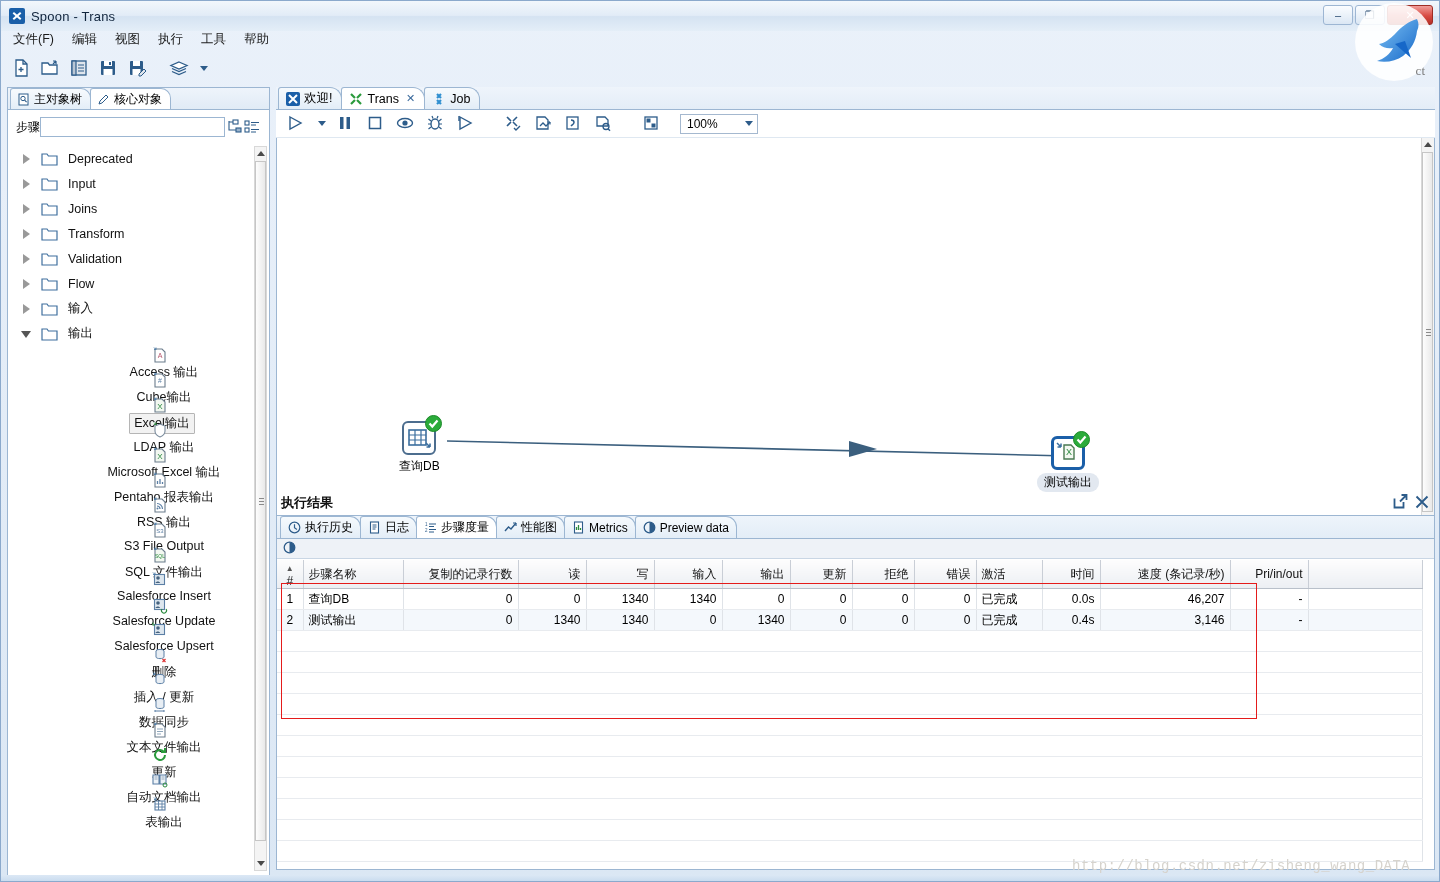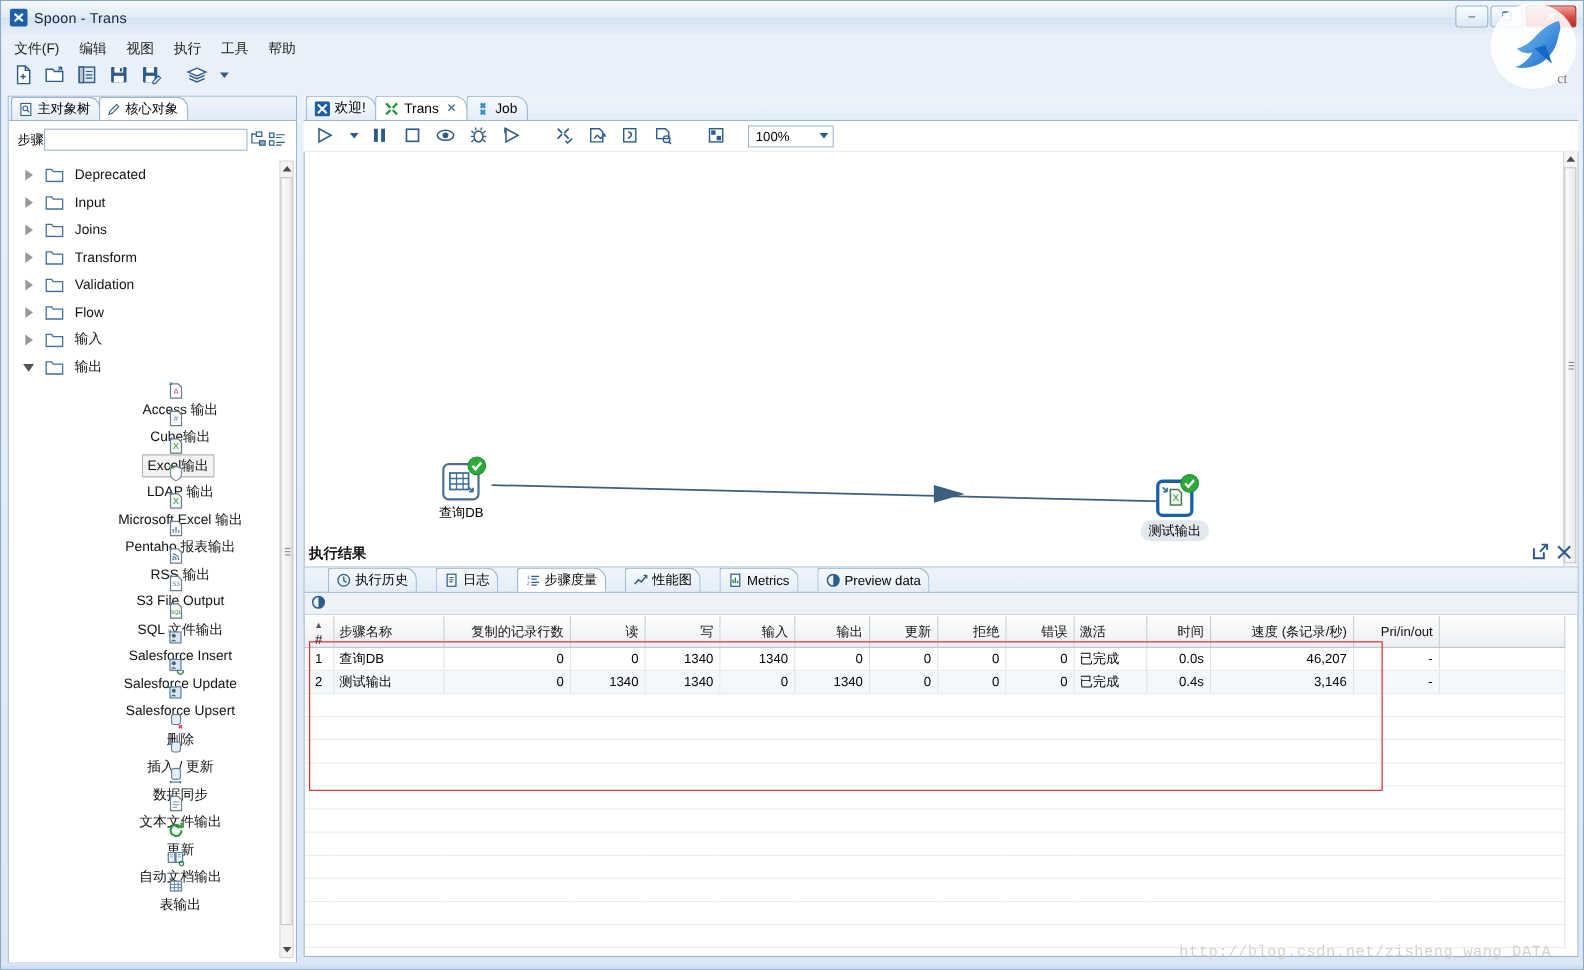--- a/index.html
+++ b/index.html
@@ -41,21 +41,21 @@
     font-size: 11px; color: #26486e;
   }
   .winbtn.close {
     background: linear-gradient(to bottom,#f19e9a,#d84b43 55%,#b52f26);
     border-color: #9e2c24; color: #fff; font-weight: bold; width: 46px;
   }
 
   
   .menubar {
     position: absolute; left: 0; top: 30px; width: 100%; height: 22px;
-    display: flex; align-items: flex-end; padding-left: 12px; gap: 18px;
+    display: flex; align-items: flex-start; padding-left: 12px; gap: 18px;
     font-size: 12.5px; color: #1b1b1b;
   }
   .menubar span { cursor: default; white-space: nowrap; }
 
   
   .maintoolbar {
     position: absolute; left: 0; top: 52px; width: 100%; height: 30px;
     display: flex; align-items: center; padding-left: 10px; gap: 9px;
   }
   .tbico { width: 20px; height: 20px; position: relative; color: #2d5c8a; flex: none; }
@@ -213,21 +213,20 @@
   }
   .res-tabs {
     height: 23px; display: flex; align-items: flex-end; padding-left: 3px;
     background: linear-gradient(to bottom,#eef4fb,#e3edf7); border-bottom: 1px solid #9cb6d2;
   }
   .res-tab {
     display: flex; align-items: center; gap: 4px; height: 22px; padding: 0 7px;
     font-size: 12px; border: 1px solid #9cb6d2; border-bottom: none;
     border-radius: 3px 11px 0 0; margin-right: -1px;
     background: linear-gradient(to bottom,#f6fafd,#e3edf7);
-    margin-left: 18px;
   }
   .res-tab.active { background: #fff; position: relative; z-index: 2; }
   .res-eyerow {
     height: 20px; display: flex; align-items: center; padding-left: 6px;
     background: #eef2f7; border-bottom: 1px solid #c9d6e4;
   }
   .tbl-wrap { position: absolute; left: 0; top: 44px; right: 0; bottom: 0; overflow: hidden; }
   table.metrics { border-collapse: collapse; width: 1145px; table-layout: fixed; }
   table.metrics th {
     height: 21px; font-size: 12px; font-weight: normal; color: #111;

